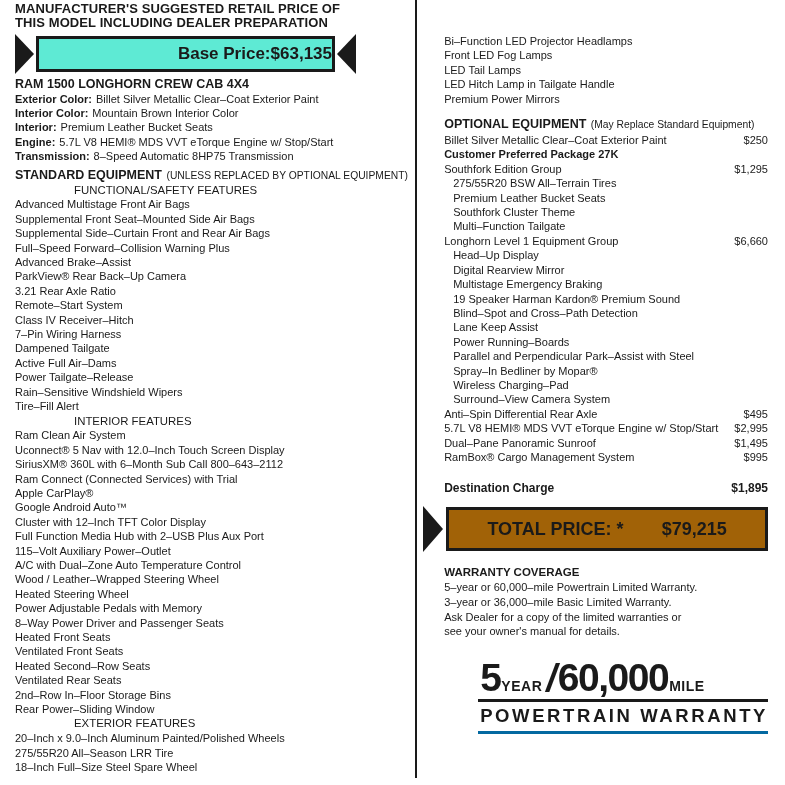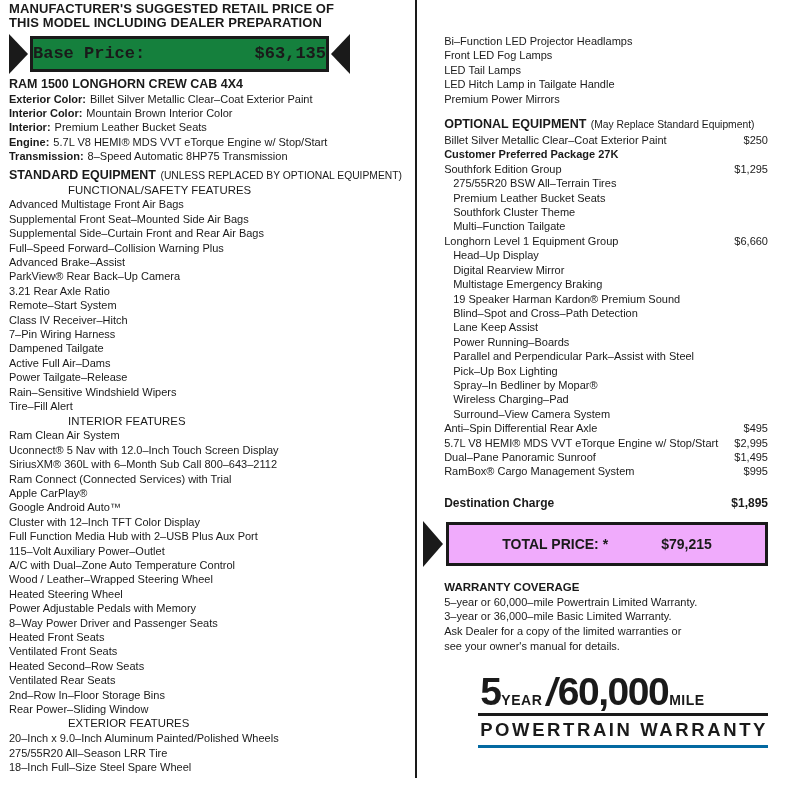--- a/index.html
+++ b/index.html
@@ -1,32 +1,32 @@
 <!DOCTYPE html>
 <html><head>
 <meta charset="utf-8">
 <style>
   html,body{margin:0;padding:0;background:#fff;}
   body{width:785px;height:785px;overflow:hidden;color:#1a1a1a;
        font-family:"Liberation Sans",sans-serif;-webkit-font-smoothing:antialiased;}
   .sticker{display:flex;width:785px;height:785px;}
-  .col-left{width:463px;box-sizing:border-box;padding:2px 4px 0 9px;}
+  .col-left{width:463px;box-sizing:border-box;padding:2px 4px 0 15px;}
   .divider{width:2px;height:778px;background:#1a1a1a;flex:none;}
   .col-right{flex:1;box-sizing:border-box;padding:10px 17px 0 27px;margin-top:24px;}
 
   .msrp-title{font-size:13px;font-weight:bold;line-height:13.8px;letter-spacing:.1px;}
 
   .price-row{display:flex;align-items:center;margin:4px 0 3px 0;width:341px;}
   .arrow-right{width:0;height:0;border-top:20px solid transparent;border-bottom:20px solid transparent;
                border-left:19px solid #1a1a1a;flex:none;}
   .arrow-left{width:0;height:0;border-top:20px solid transparent;border-bottom:20px solid transparent;
               border-right:19px solid #1a1a1a;flex:none;}
-  .price-box{flex:1;border:3px solid #1a1a1a;background:#15803d;height:30px;margin:0 2px;
-             display:flex;align-items:center;justify-content:space-between;
-             font-size:17px;font-weight:bold;font-family:Liberation Mono, monospace;}
+  .price-box{flex:1;border:3px solid #1a1a1a;background:#5eead4;height:30px;margin:0 2px;
+             display:flex;align-items:center;justify-content:flex-end;
+             font-size:17px;font-weight:bold;}
 
   .model-name{font-size:12.5px;font-weight:bold;line-height:15px;margin-top:1px;}
   .spec-row{font-size:11px;line-height:14.4px;white-space:nowrap;}
   .spec-label{font-weight:bold;margin-right:4px;}
 
   .se-heading{margin-top:1px;white-space:nowrap;}
   .se-title{font-size:12.5px;font-weight:bold;}
   .se-note{font-size:10.3px;}
   .sec-heading{font-size:11.4px;line-height:14.8px;padding-left:59px;}
   .feature-item{font-size:11px;line-height:14.4px;white-space:nowrap;}
@@ -37,23 +37,23 @@
   .opt-row .price{white-space:nowrap;}
   .opt-row.bold{font-weight:bold;}
   .opt-row.sub .lbl{padding-left:9px;}
 
   .dest-row{display:flex;justify-content:space-between;font-size:12px;font-weight:bold;
             margin-top:17px;line-height:15px;align-items:flex-end;}
 
   .total-row{display:flex;align-items:center;margin:10px 0 0 -21px;}
   .total-arrow{width:0;height:0;border-top:23px solid transparent;border-bottom:23px solid transparent;
                border-left:20px solid #1a1a1a;flex:none;}
-  .total-box{flex:1;border:3px solid #1a1a1a;height:38px;margin-left:3px;background:#f0abfc;
+  .total-box{flex:1;border:3px solid #1a1a1a;height:38px;margin-left:3px;background:#a16207;
              display:flex;align-items:center;justify-content:space-evenly;
-             font-size:14px;font-weight:bold;}
+             font-size:18px;font-weight:bold;}
 
   .warranty-heading{font-size:11.5px;font-weight:bold;margin-top:13px;line-height:15px;}
   .warranty-line{font-size:11px;line-height:14.6px;}
 
   .badge{margin:21px 0 0 34px;display:inline-block;}
   .badge-top{display:flex;align-items:baseline;border-bottom:3px solid #1a1a1a;
              padding:0 4px 3px 2px;font-weight:bold;}
   .badge-big{font-size:39px;letter-spacing:-1.5px;line-height:36px;}
   .badge-small{font-size:14px;letter-spacing:.5px;padding:0 1px;}
   .badge-slash{font-size:38px;font-style:italic;margin:0 1px 0 3px;line-height:36px;}
@@ -297,24 +297,20 @@
         <div class="opt-row sub">
           <span class="lbl">Power Running–Boards</span>
           <span class="price"></span>
         </div>
 
         <div class="opt-row sub">
           <span class="lbl">Parallel and Perpendicular Park–Assist with Steel</span>
           <span class="price"></span>
         </div>
 
-        <div class="opt-row sub">
-          <span class="lbl">Pick–Up Box Lighting</span>
-          <span class="price"></span>
-        </div>
 
         <div class="opt-row sub">
           <span class="lbl">Spray–In Bedliner by Mopar®</span>
           <span class="price"></span>
         </div>
 
         <div class="opt-row sub">
           <span class="lbl">Wireless Charging–Pad</span>
           <span class="price"></span>
         </div>

